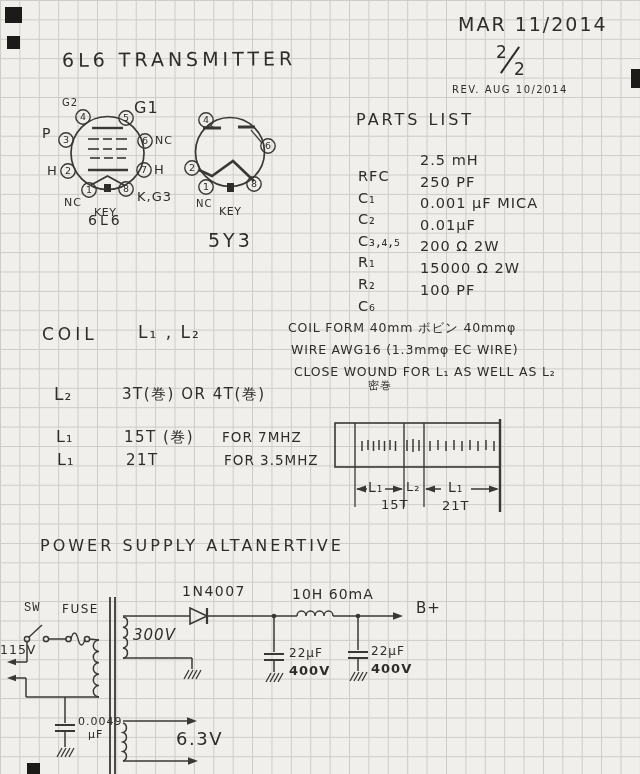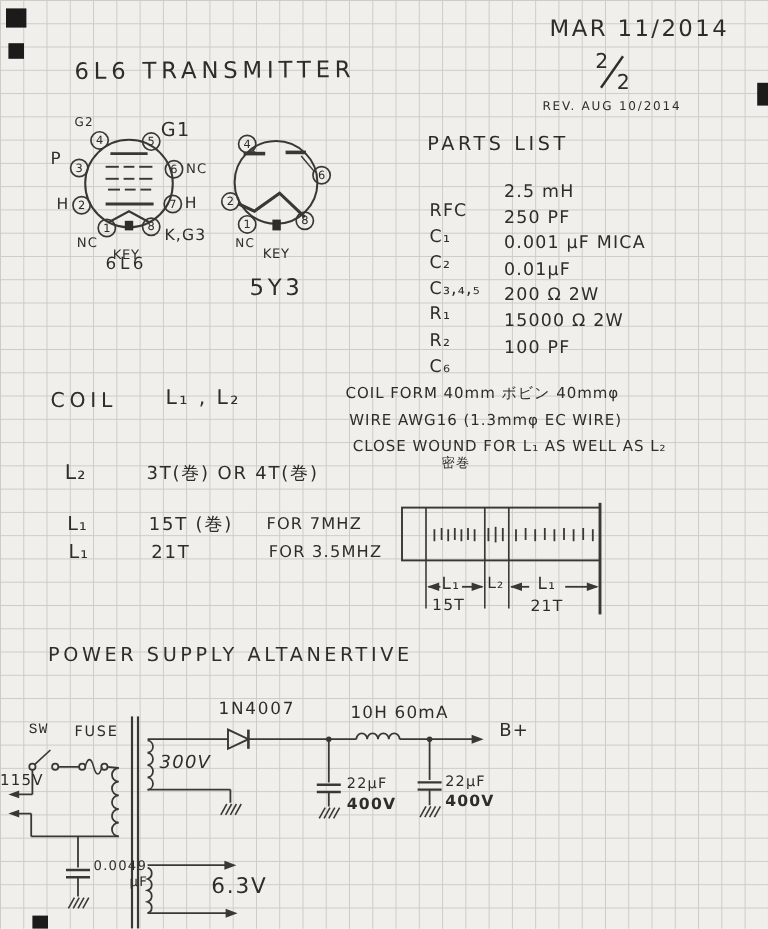--- a/index.html
+++ b/index.html
@@ -311,31 +311,31 @@
   <div class="hw" style="left:54px;top:386px;font-size:17px;">L₂</div>
   <div class="hw" style="left:122px;top:387px;font-size:15px;letter-spacing:1.5px;">3T(巻) OR  4T(巻)</div>
   <div class="hw" style="left:56px;top:429px;font-size:16px;">L₁</div>
   <div class="hw" style="left:124px;top:430px;font-size:15px;letter-spacing:1.5px;">15T (巻)</div>
   <div class="hw" style="left:222px;top:431px;font-size:13.5px;letter-spacing:1px;">FOR 7MHZ</div>
   <div class="hw" style="left:57px;top:452px;font-size:16px;">L₁</div>
   <div class="hw" style="left:126px;top:453px;font-size:15px;letter-spacing:1.5px;">21T</div>
   <div class="hw" style="left:224px;top:454px;font-size:13.5px;letter-spacing:1px;">FOR 3.5MHZ</div>
 
   <div class="hw" style="left:368px;top:480px;font-size:14px;">L₁</div>
-  <div class="hw" style="left:360px;top:498px;font-size:13px;">15T</div>
+  <div class="hw" style="left:381px;top:498px;font-size:13px;">15T</div>
   <div class="hw" style="left:406px;top:480px;font-size:13px;">L₂</div>
   <div class="hw" style="left:448px;top:480px;font-size:14px;">L₁</div>
   <div class="hw" style="left:442px;top:499px;font-size:13px;">21T</div>
 
   <div class="hw" style="left:40px;top:538px;font-size:16px;letter-spacing:3px;">POWER SUPPLY  ALTANERTIVE</div>
   <div class="hw" style="left:24px;top:602px;font-size:12px;font-family:Liberation Mono, monospace;">SW</div>
   <div class="hw" style="left:62px;top:603px;font-size:12px;letter-spacing:1.5px;">FUSE</div>
   <div class="hw" style="left:0px;top:644px;font-size:12.5px;">115V</div>
   <div class="hw" style="left:78px;top:716px;font-size:11px;">0.0049</div>
-  <div class="hw" style="left:88px;top:729px;font-size:11px;margin-left:20px;">µF</div>
+  <div class="hw" style="left:88px;top:729px;font-size:11px;">µF</div>
   <div class="hw" style="left:133px;top:628px;font-size:15px;font-style:italic;">300V</div>
   <div class="hw" style="left:182px;top:584px;font-size:14px;letter-spacing:1.5px;">1N4007</div>
   <div class="hw" style="left:292px;top:587px;font-size:14px;letter-spacing:1px;">10H 60mA</div>
   <div class="hw" style="left:289px;top:647px;font-size:12px;">22µF</div>
   <div class="hw bold" style="left:289px;top:664px;font-size:13px;">400V</div>
   <div class="hw" style="left:371px;top:645px;font-size:12px;">22µF</div>
   <div class="hw bold" style="left:371px;top:662px;font-size:13px;">400V</div>
   <div class="hw" style="left:416px;top:601px;font-size:15px;">B+</div>
   <div class="hw" style="left:176px;top:730px;font-size:18px;letter-spacing:1.5px;">6.3V</div>
 

